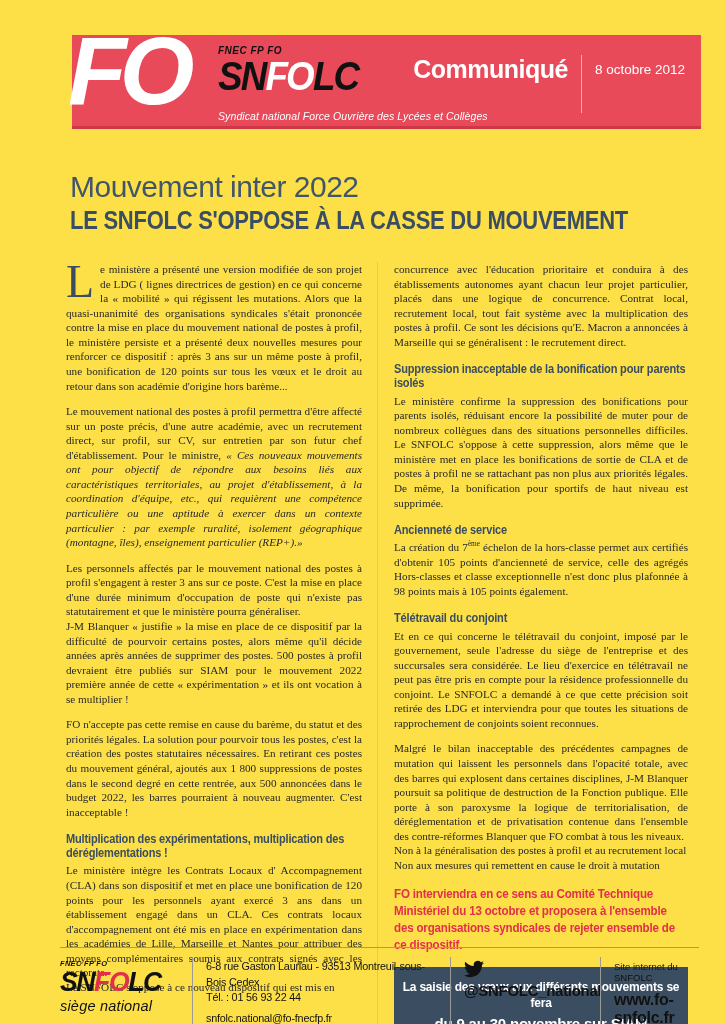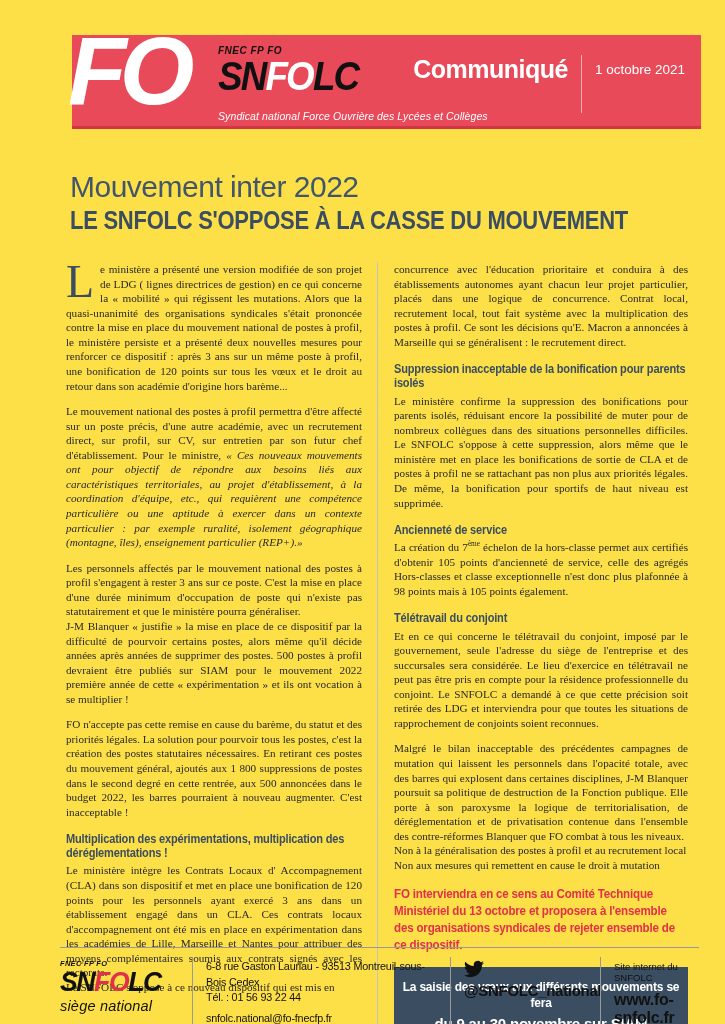--- a/index.html
+++ b/index.html
@@ -129,21 +129,21 @@
   <div class="banner">
     <div class="fo-big">FO</div>
     <div class="org-block">
       <div class="org-small">FNEC FP FO</div>
       <div class="org-name"><span class="k">SN</span><span class="w">FO</span><span class="k">LC</span></div>
       <div class="tagline">Syndicat national Force Ouvrière des Lycées et Collèges</div>
     </div>
     <div class="comm-block">
       <div class="comm-title">Communiqué</div>
       <div class="comm-sep"></div>
-      <div class="comm-date">1 octobre 2021</div>
+      <div class="comm-date">8 octobre 2012</div>
     </div>
   </div>
 
   <div class="titles">
     <div class="kicker">Mouvement inter 2022</div>
     <span class="head-navy">LE SNFOLC  S'OPPOSE À LA CASSE DU MOUVEMENT</span>
   </div>
 
   <div class="columns">
     <div class="col-l">

